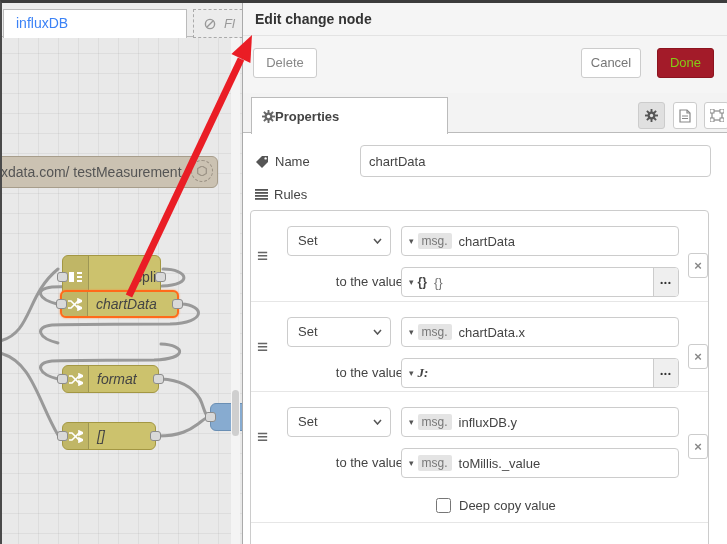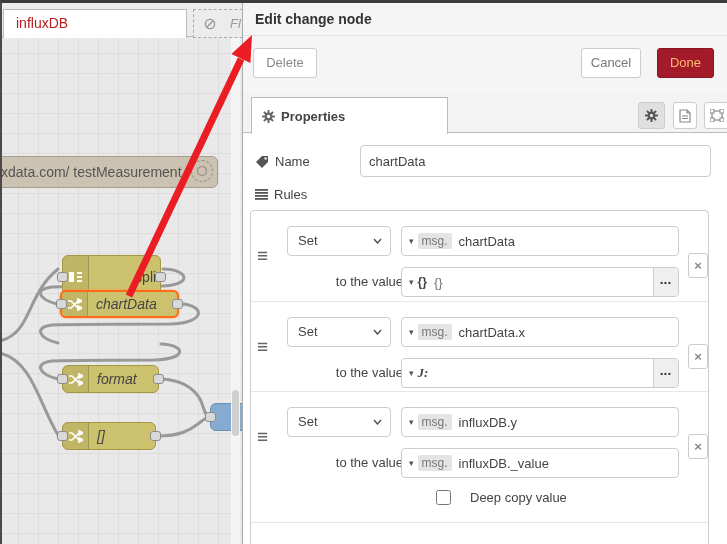--- a/index.html
+++ b/index.html
@@ -7,27 +7,27 @@
   body {
     font-family:"Liberation Sans", sans-serif;
     position:relative; overflow:hidden; background:#fff;
     border-top:3px solid #3c3c3c; border-left:2px solid #4a4a4a;
   }
   
   .workspace { position:absolute; left:0; top:0; width:240px; height:544px; background:#e9e9e9; overflow:hidden; }
   .ws-tabbar { position:absolute; left:0; top:0; width:240px; height:34px; background:#ececec; border-bottom:1px solid #bbb; }
   .ws-tab-active {
     position:absolute; left:1px; top:6px; width:184px; height:29px; background:#fff;
-    border:1px solid #bbb; border-bottom:none; color:#b91c1c; font-size:14px;
+    border:1px solid #bbb; border-bottom:none; color:#3b82f6; font-size:14px;
     line-height:27px; padding-left:12px; z-index:2;
   }
   .ws-tab-disabled {
     position:absolute; left:191px; top:6px; width:60px; height:29px; background:#ececec;
     border:1px dashed #aaa; color:#999; font-size:13px; font-style:italic;
-    display:flex; align-items:center; gap:14px; padding-left:10px;
+    display:flex; align-items:center; gap:8px; padding-left:10px;
   }
   .ws-grid {
     position:absolute; left:0; top:35px; width:240px; height:509px;
     background-image:
       linear-gradient(to right, rgba(0,0,0,0.05) 1px, transparent 1px),
       linear-gradient(to bottom, rgba(0,0,0,0.05) 1px, transparent 1px);
     background-size:20px 20px; background-position:-4px -5px;
   }
   .wires { position:absolute; left:0; top:0; width:240px; height:544px; pointer-events:none; }
   .node {
@@ -59,26 +59,26 @@
   .pnl-title { position:absolute; left:0; top:0; width:100%; height:33px; background:#f5f5f5; border-bottom:1px solid #e3e3e3;
     font-weight:bold; font-size:14px; color:#333; line-height:32px; padding-left:12px; }
   .pnl-btnrow { position:absolute; left:0; top:33px; width:100%; height:57px; background:#f5f5f5; }
   .btn {
     position:absolute; height:30px; background:#fff; border:1px solid #ccc; border-radius:3px;
     color:#888; font-size:13px; text-align:center; line-height:28px; cursor:pointer;
     font-family:"Liberation Sans", sans-serif;
   }
   .btn-delete { left:10px; top:12px; width:64px; }
   .btn-cancel { left:338px; top:12px; width:60px; color:#777; }
-  .btn-done  { left:414px; top:12px; width:57px; background:#a31b29; border-color:#8c141f; color:#fdba74; }
+  .btn-done  { left:414px; top:12px; width:57px; background:#a31b29; border-color:#8c141f; color:#84cc16; }
   .pnl-tabbar { position:absolute; left:0; top:90px; width:100%; height:40px; background:#f3f3f3; border-bottom:1px solid #bbb; }
   .tab-props {
     position:absolute; left:8px; top:4px; width:197px; height:37px; background:#fff;
     border:1px solid #bbb; border-bottom:none; z-index:2; display:flex; align-items:center;
-    gap:6px; padding-left:10px; font-weight:bold; font-size:13px; color:#444;
+    padding-left:10px; font-weight:bold; font-size:13px; color:#444;
   }
   .mini-btn { position:absolute; top:9px; height:27px; background:#fff; border:1px solid #ccc; border-radius:3px;
     display:flex; align-items:center; justify-content:center; cursor:pointer; }
   .mini-gear { left:395px; width:27px; background:#e0e0e0; }
   .mini-doc  { left:430px; width:24px; }
   .mini-frame{ left:461px; width:25px; }
   .pnl-content { position:absolute; left:0; top:130px; width:100%; height:414px; background:#fff; }
   .row-label { font-size:13px; color:#444; display:flex; align-items:center; gap:6px; }
   .name-row { position:absolute; left:12px; top:13px; height:30px; }
   .name-input {
@@ -110,21 +110,21 @@
   .ti-val.dim { color:#777; }
   .ti-expand {
     position:absolute; right:0; top:0; width:25px; height:28px; background:#efefef; border-left:1px solid #ccc;
     display:flex; align-items:center; justify-content:center; font-size:8px; font-weight:bold; color:#333;
     letter-spacing:1px; cursor:pointer;
   }
   .x-btn {
     position:absolute; left:437px; top:42px; width:20px; height:25px; border:1px solid #ccc; border-radius:3px;
     background:#fff; color:#888; font-size:13px; font-weight:bold; text-align:center; line-height:23px; cursor:pointer;
   }
-  .deepcopy { position:absolute; left:185px; top:98px; display:flex; align-items:center; gap:19px; font-size:13px; color:#444; }
+  .deepcopy { position:absolute; left:185px; top:106px; display:flex; align-items:center; gap:8px; font-size:13px; color:#444; }
   .deepcopy input { width:15px; height:15px; }
   .rule-3 { height:131px; }
   .arrow-overlay { position:absolute; left:0; top:0; width:727px; height:544px; pointer-events:none; z-index:50; }
 </style>
 </head>
 <body>
 
 <div class="workspace">
   <div class="ws-grid"></div>
 
@@ -377,21 +377,21 @@
         </div>
         <div class="tinput ti-row1">
           <span class="ti-caret">▾</span>
           <span class="ti-chip">msg.</span>
           <span class="ti-val">influxDB.y</span>
         </div>
         <div class="to-value">to the value</div>
         <div class="tinput ti-row2">
           <span class="ti-caret">▾</span>
           <span class="ti-chip">msg.</span>
-          <span class="ti-val">influxDB._value</span>
+          <span class="ti-val">toMillis._value</span>
         </div>
         <button class="x-btn">×</button>
         <div class="deepcopy">
           <input type="checkbox" style="">
           <span>Deep copy value</span>
         </div>
       </div>
 
       <div class="rule-spacer"></div>
     </div>

